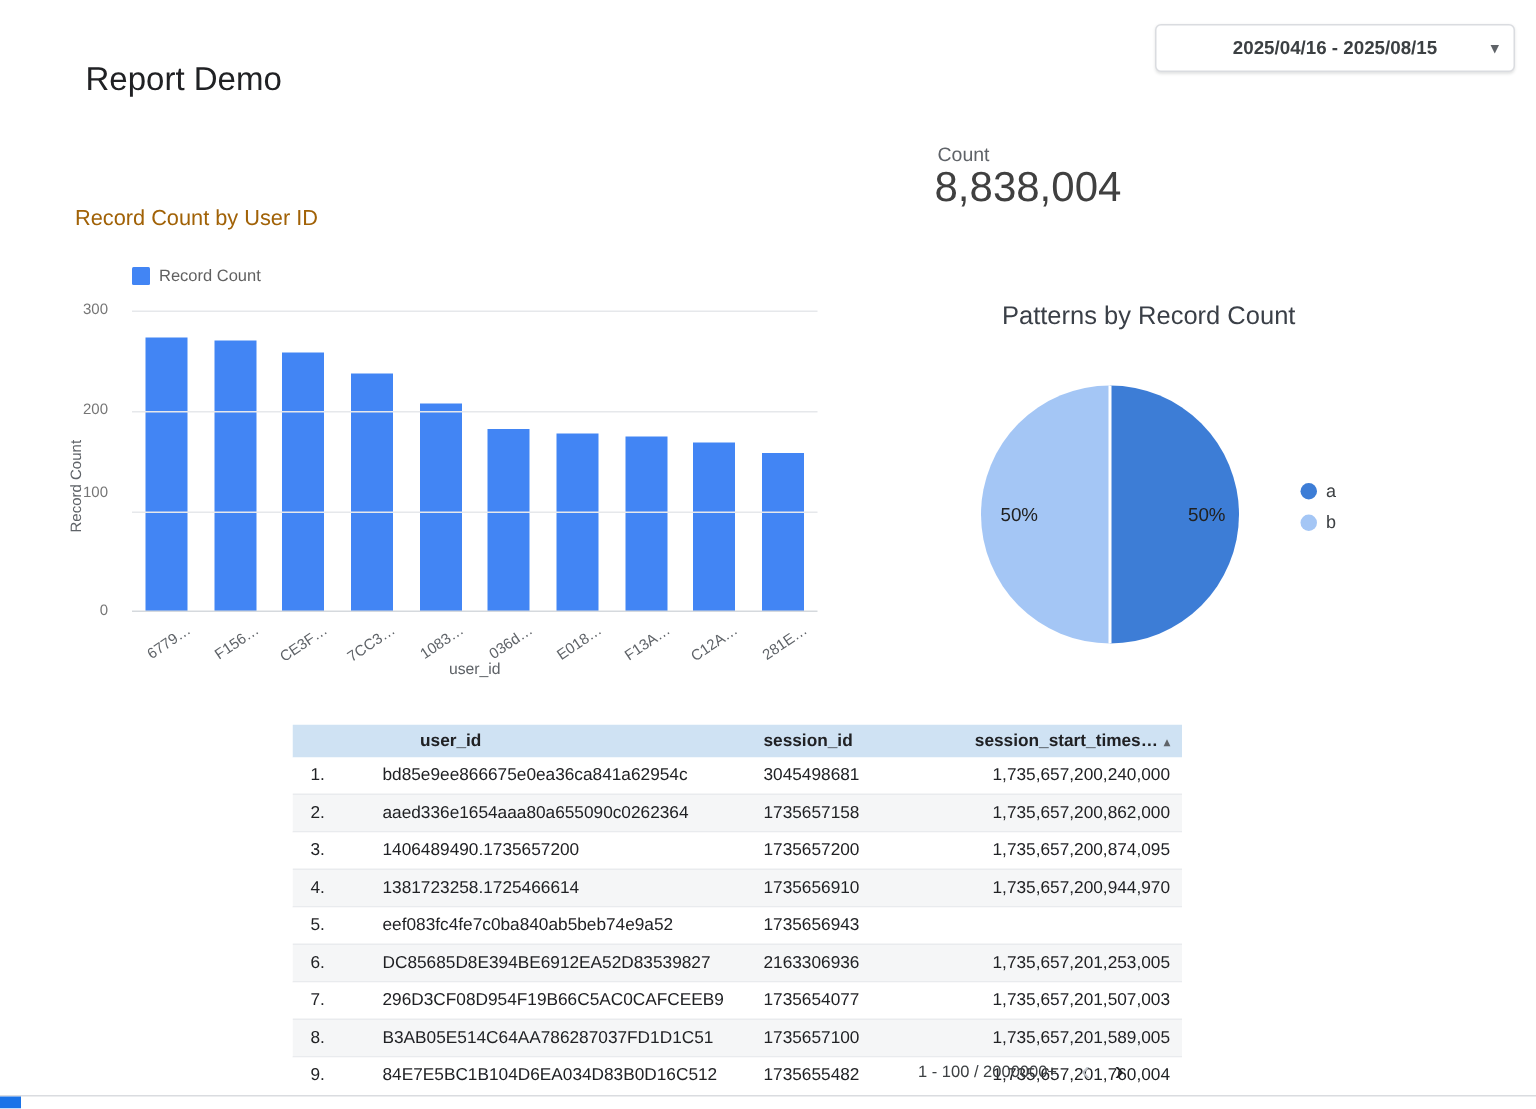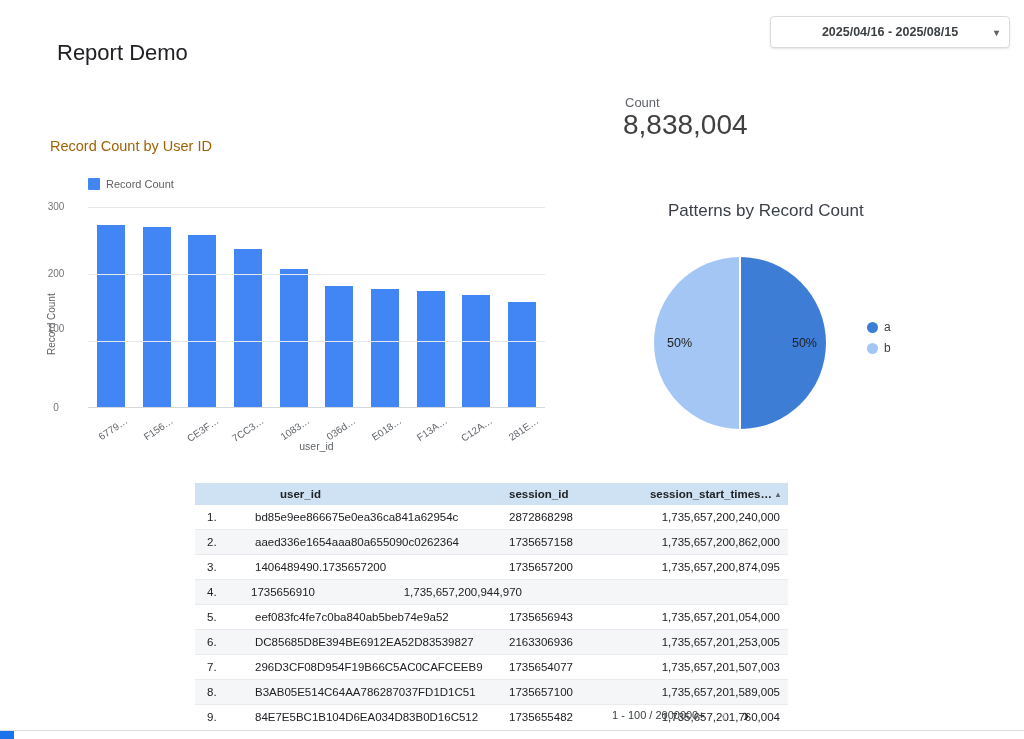--- a/index.html
+++ b/index.html
@@ -21,21 +21,21 @@
   .legend-swatch{width:12px;height:12px;border-radius:1px;background:#4285f4}
   .bar-legend .legend-label{font-size:11px;color:#616161}
 
   .bar-plot{position:absolute;left:88px;top:207px;width:457px;height:201px}
   .gridline{position:absolute;left:0;right:0;height:1px;background:#e6e8eb}
   .gridline.baseline{background:#d5d9dd}
   .bars{position:absolute;left:0;right:0;top:0;bottom:0;display:flex;align-items:flex-end;justify-content:space-around}
   .bar-slot{flex:1;display:flex;justify-content:center;align-items:flex-end;height:100%}
   .bar{width:28px}
   .bar-yticks{position:absolute;left:40px;top:207px;width:40px;height:210px}
-  .ytick{position:absolute;right:8px;width:32px;text-align:center;font-size:10px;color:#757575}
+  .ytick{position:absolute;right:8px;width:32px;text-align:right;font-size:10px;color:#757575}
   .y-axis-title{position:absolute;left:46px;top:260px;height:95px;display:flex;align-items:center;
     writing-mode:vertical-rl;transform:rotate(180deg);font-size:10px;color:#5f6368}
   .bar-xlabels{position:absolute;left:88px;top:412px;width:457px;height:36px;display:flex}
   .xlabel-slot{flex:1;position:relative}
   .xlabel{position:absolute;top:3px;right:calc(50% - 12px);transform:rotate(-34deg);transform-origin:top right;
     white-space:nowrap;font-size:10px;color:#5f6368}
   .x-axis-title{position:absolute;left:88px;top:440px;width:457px;text-align:center;font-size:10.5px;color:#5f6368}
 
   .pie-title{position:absolute;left:668px;top:201px;font-size:17px;color:#3a3f47}
   .pie{position:absolute;left:654px;top:257px;width:172px;height:172px;border-radius:50%}
@@ -189,45 +189,45 @@
       <div class="cell hcell sesscol">session_id</div>
       <div class="cell hcell startcol">
         <span>session_start_times…</span>
         <span class="sorticon">▴</span>
       </div>
     </div>
   <div>
       <div class="trow">
         <div class="cell numcol">1.</div>
         <div class="cell usercol">bd85e9ee866675e0ea36ca841a62954c</div>
-        <div class="cell sesscol">2872868298</div>
+        <div class="cell sesscol">3045498681</div>
         <div class="cell startcol">1,735,657,200,240,000</div>
       </div>
       <div class="trow alt">
         <div class="cell numcol">2.</div>
         <div class="cell usercol">aaed336e1654aaa80a655090c0262364</div>
         <div class="cell sesscol">1735657158</div>
         <div class="cell startcol">1,735,657,200,862,000</div>
       </div>
       <div class="trow">
         <div class="cell numcol">3.</div>
         <div class="cell usercol">1406489490.1735657200</div>
         <div class="cell sesscol">1735657200</div>
         <div class="cell startcol">1,735,657,200,874,095</div>
       </div>
       <div class="trow alt">
         <div class="cell numcol">4.</div>
+        <div class="cell usercol">1381723258.1725466614</div>
         <div class="cell sesscol">1735656910</div>
         <div class="cell startcol">1,735,657,200,944,970</div>
       </div>
       <div class="trow">
         <div class="cell numcol">5.</div>
         <div class="cell usercol">eef083fc4fe7c0ba840ab5beb74e9a52</div>
         <div class="cell sesscol">1735656943</div>
-        <div class="cell startcol">1,735,657,201,054,000</div>
       </div>
       <div class="trow alt">
         <div class="cell numcol">6.</div>
         <div class="cell usercol">DC85685D8E394BE6912EA52D83539827</div>
         <div class="cell sesscol">2163306936</div>
         <div class="cell startcol">1,735,657,201,253,005</div>
       </div>
       <div class="trow">
         <div class="cell numcol">7.</div>
         <div class="cell usercol">296D3CF08D954F19B66C5AC0CAFCEEB9</div>

